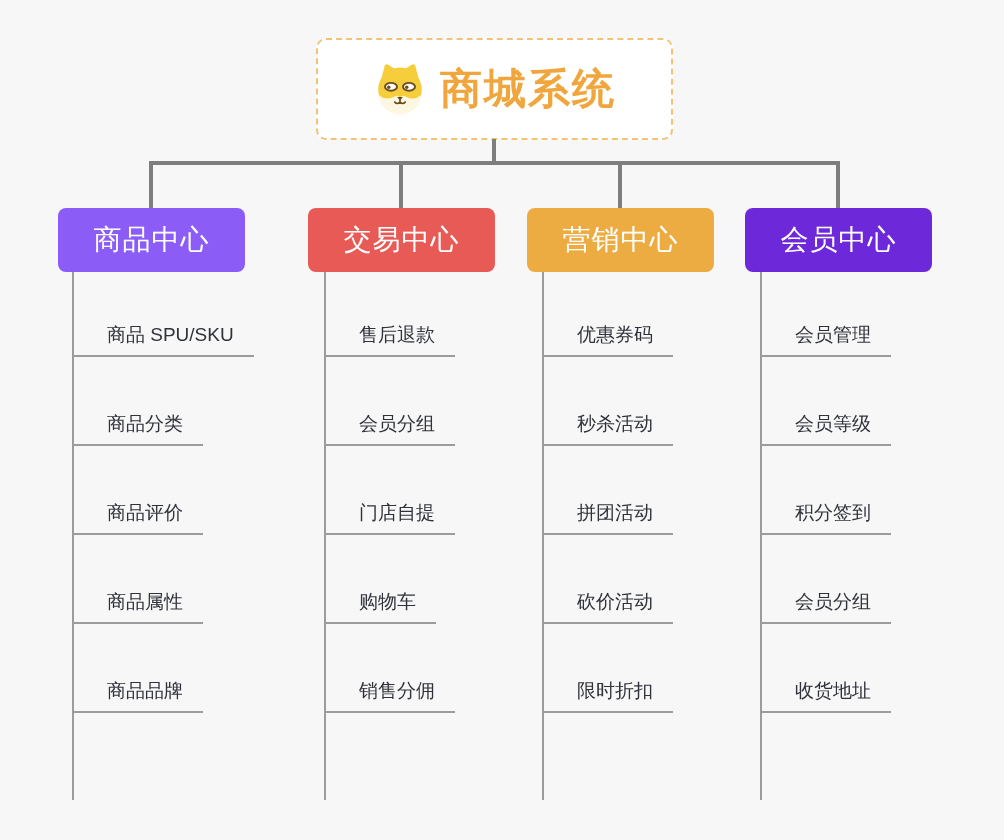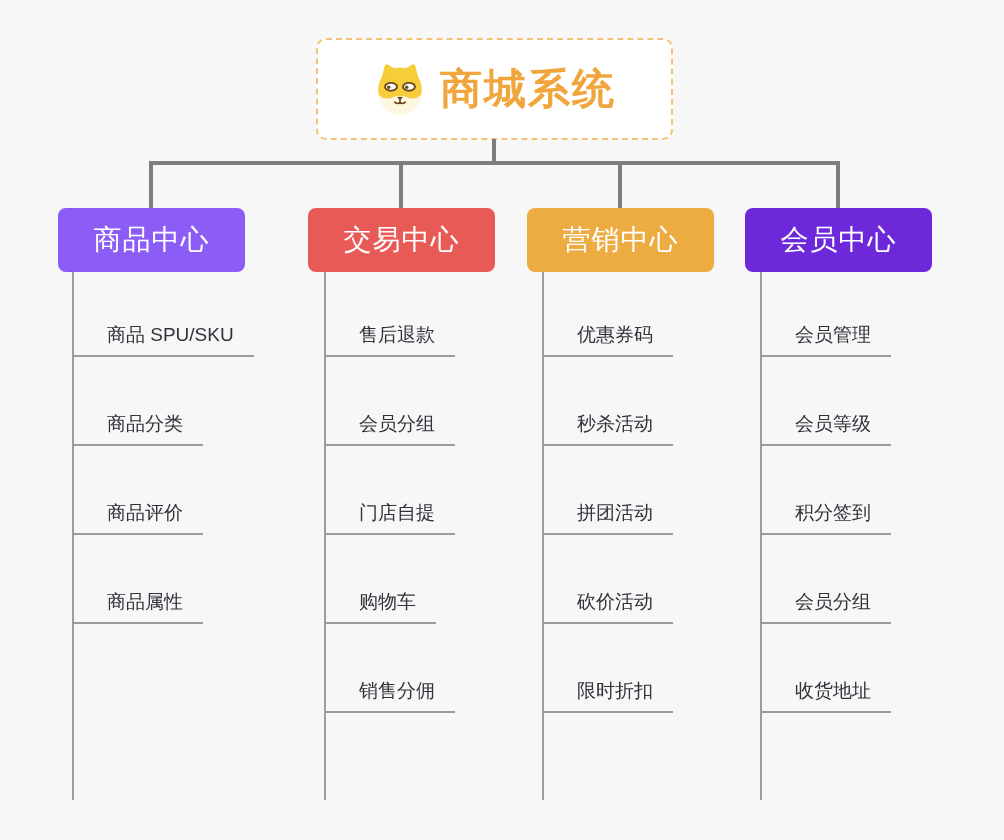--- a/index.html
+++ b/index.html
@@ -82,20 +82,21 @@
 <div class="branch b0" style="background-color: #8b5cf6;">商品中心</div>
 <div class="branch b1" style="background-color: rgb(231, 90, 86); text-align: center;">交易中心</div>
 <div class="branch b2" style="background-color: rgb(237, 172, 65);">营销中心</div>
 <div class="branch b3" style="background-color: #6d28d9;">会员中心</div>
 
 <div class="col c0">
   <div class="leaf">商品 SPU/SKU</div>
   <div class="leaf">商品分类</div>
   <div class="leaf">商品评价</div>
   <div class="leaf">商品属性</div>
+  <div class="leaf">商品品牌</div>
 </div>
 
 <div class="col c1">
   <div class="leaf">售后退款</div>
   <div class="leaf">会员分组</div>
   <div class="leaf">门店自提</div>
   <div class="leaf">购物车</div>
   <div class="leaf">销售分佣</div>
 </div>
 

